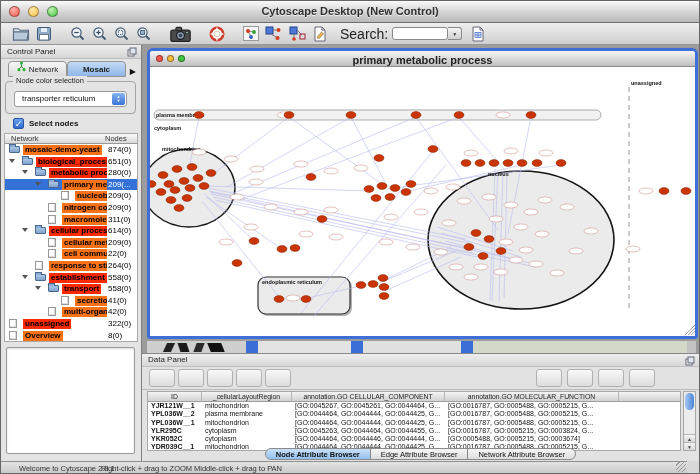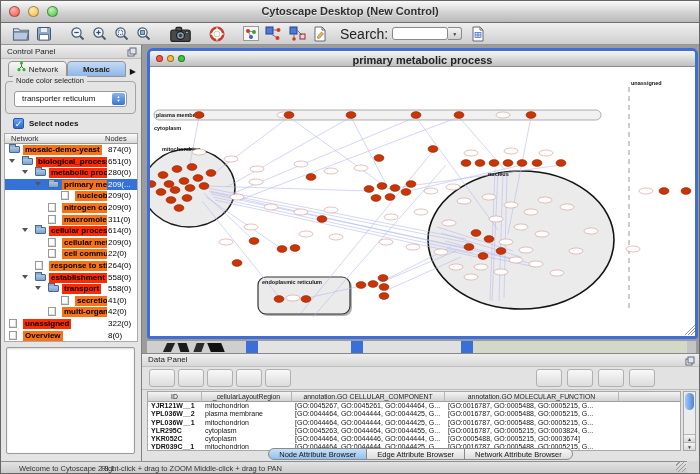--- a/index.html
+++ b/index.html
@@ -88,21 +88,21 @@
   .dcell{font-size:7px;line-height:8.3px;color:#111;padding-left:3px;overflow:hidden;white-space:nowrap;}
   .dcell.id{font-weight:bold;}
   .dp-scroll{position:absolute;right:3px;top:37px;width:13px;height:60px;background:#ececec;border:1px solid #a8a8a8;}
   .dp-thumb{position:absolute;left:1px;right:1px;top:1px;height:17px;border-radius:6px;background:linear-gradient(90deg,#a7c8f2,#4a86d8);}
   .dp-arrows{position:absolute;left:0;right:0;bottom:0;}
   .dp-arrow{height:8px;border-top:1px solid #b5b5b5;background:linear-gradient(#f4f4f4,#d8d8d8);font-size:5px;line-height:8px;text-align:center;color:#444;}
   #dp-tabs{position:absolute;left:0;right:0;bottom:1px;height:12px;display:flex;justify-content:center;}
   .dp-tab{height:12px;line-height:11px;padding:0 10px;font-size:7.5px;color:#111;border:1px solid #8a8a8a;background:linear-gradient(#f6f6f6,#ddd);margin-left:-1px;}
   .dp-tab:first-child{border-radius:6px 0 0 6px;margin-left:0;}
   .dp-tab:last-child{border-radius:0 6px 6px 0;}
-  .dp-tab.active{background:linear-gradient(#c9e0f8,#93c0ee);font-weight:normal;text-align:center;}
+  .dp-tab.active{background:linear-gradient(#c9e0f8,#93c0ee);font-weight:bold;text-align:center;}
 
   
   .statusbar{position:absolute;left:0;right:12px;bottom:0;height:12px;background:linear-gradient(#e3e3e3,#cbcbcb);border-top:1px solid #8f8f8f;}
   .statusbar span{position:absolute;top:2px;font-size:7.5px;color:#333;}
   .grip{position:absolute;right:1px;bottom:1px;width:10px;height:10px;background:repeating-linear-gradient(135deg,transparent 0 2px,#9a9a9a 2px 3px);}
 </style>
 </head>
 <body>
 
 <div class="window">

